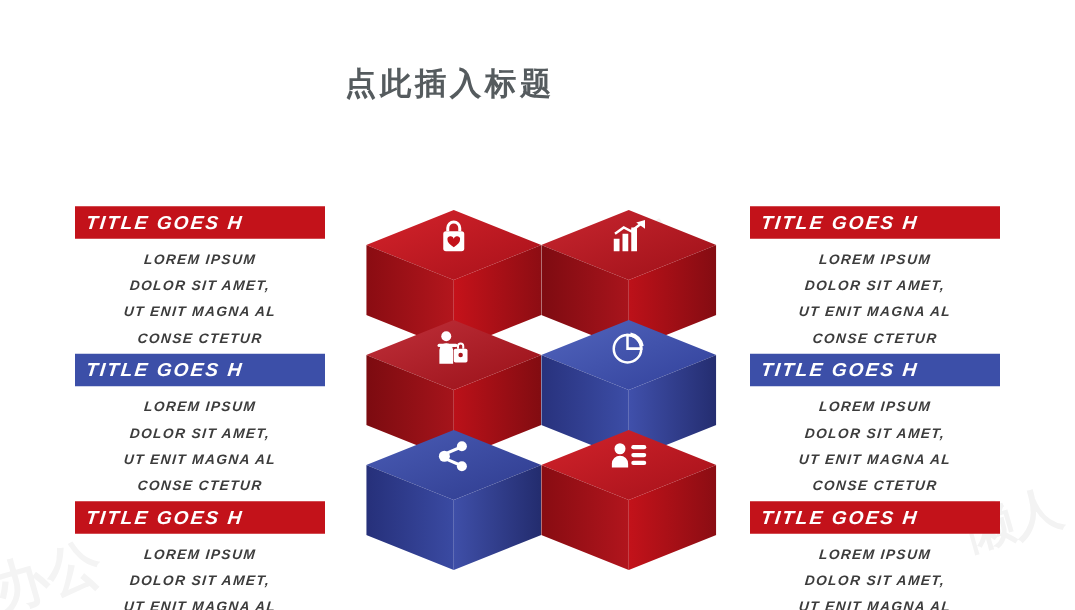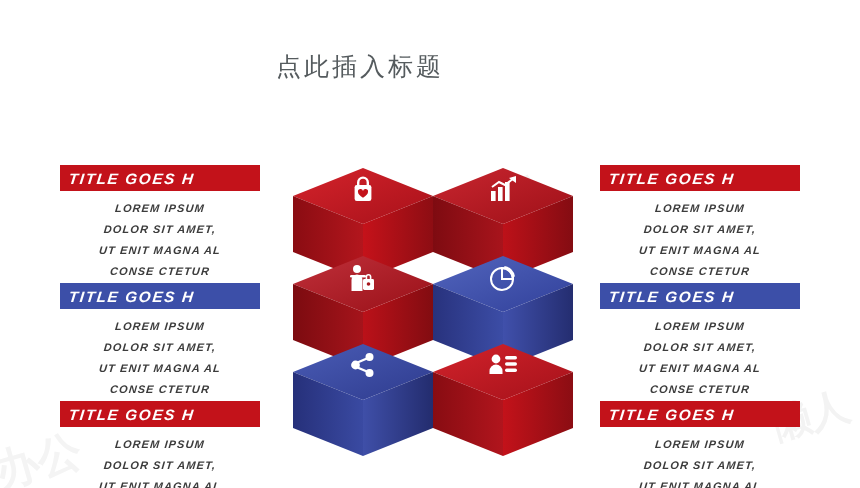--- a/index.html
+++ b/index.html
@@ -26,21 +26,21 @@
   .wm-c { left:330px; top:180px; font-size:46px; transform:rotate(-16deg); color:#f0eeee; }
   .wm-d { left:430px; top:178px; font-size:40px; transform:rotate(-16deg); color:#f3f2f2; }
 
   
   .page-title {
     position:absolute;
     top:50px; left:0; width:720px;
     text-align:center;
     font-family:"DejaVu Sans", sans-serif;
     font-size:25px;
-    font-weight:400;
+    font-weight:700;
     color:#555b5e;
     letter-spacing:3px;
   }
 
   
   .col { position:absolute; top:165px; width:200px; }
   .col-left  { left:60px; }
   .col-right { left:600px; }
 
   .block { position:relative; }

